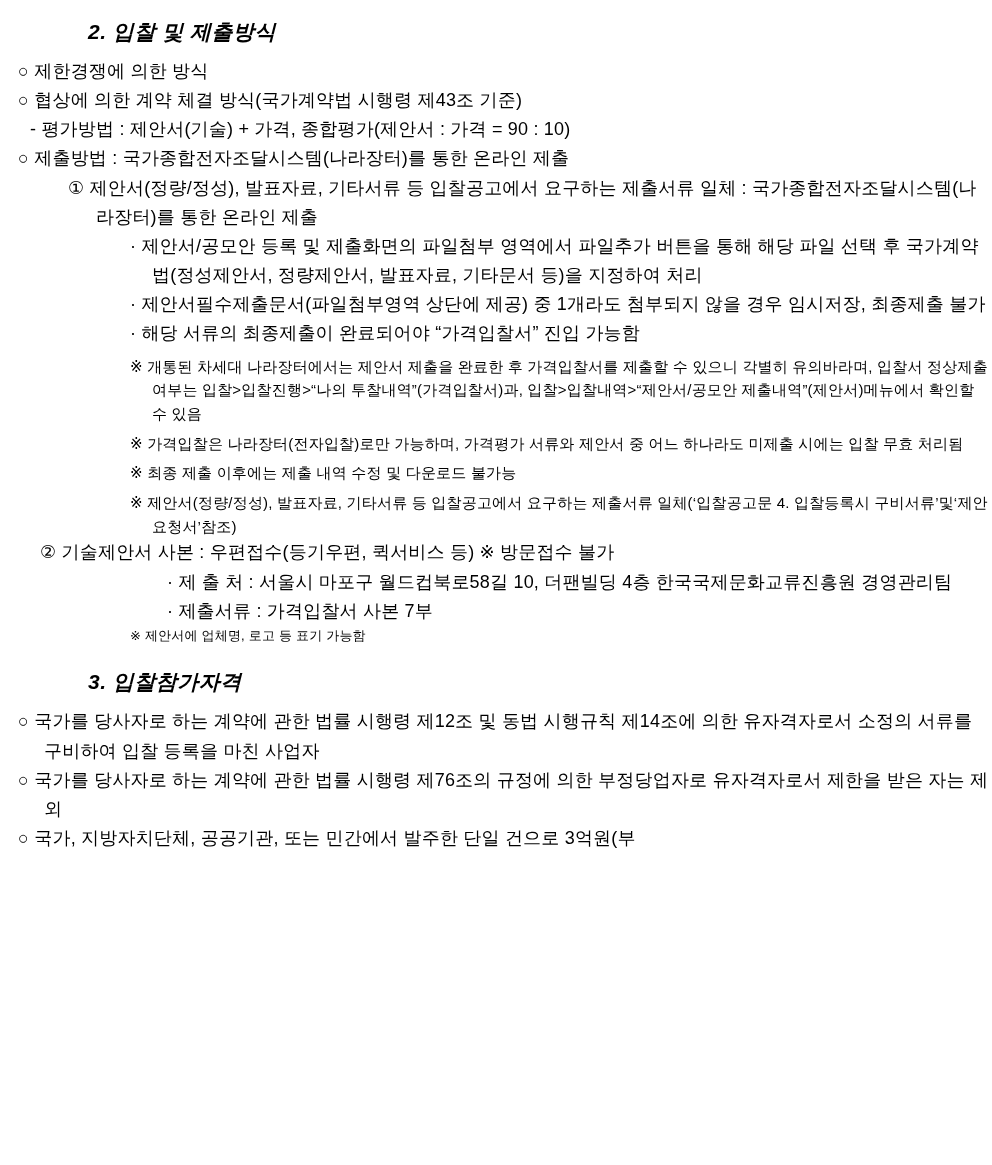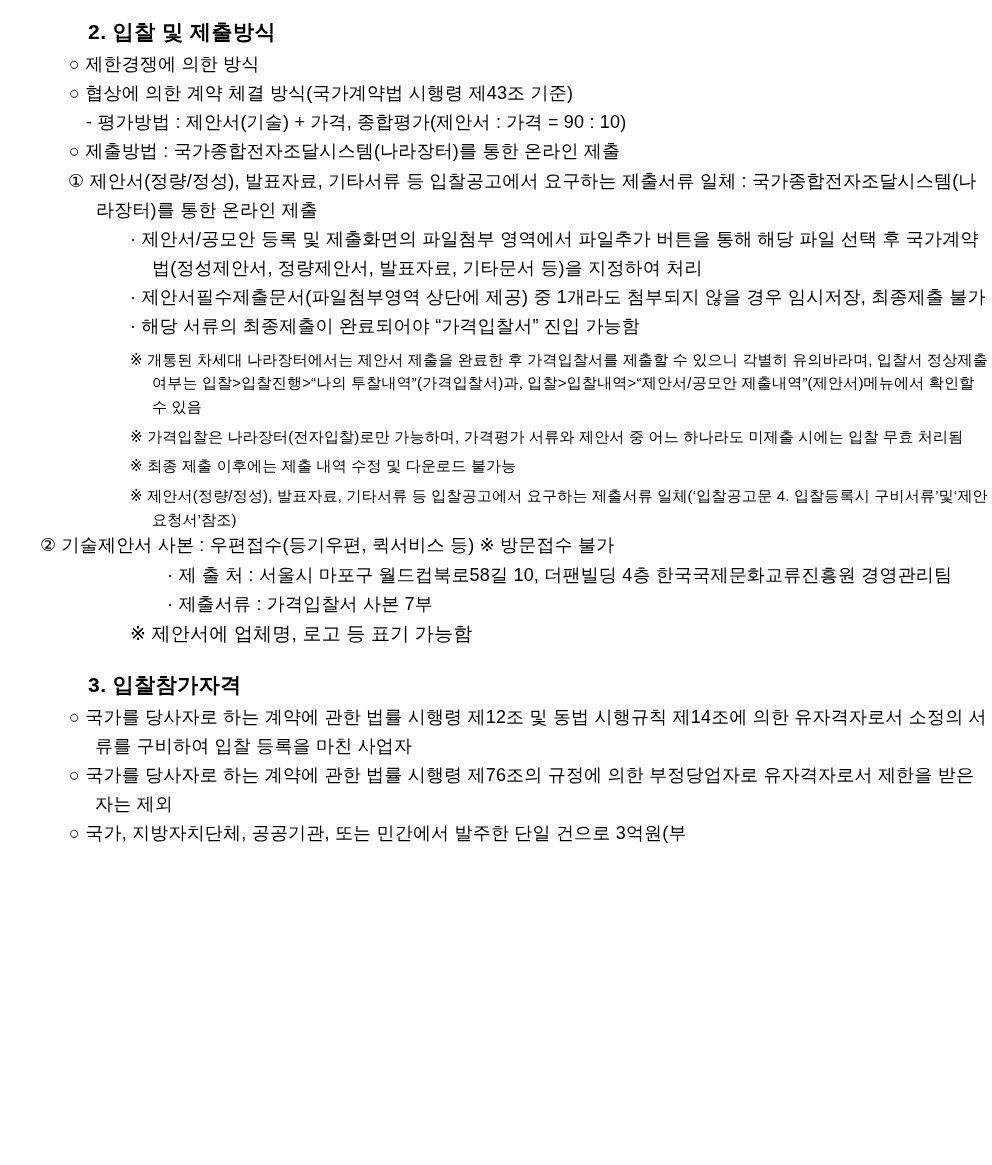--- a/index.html
+++ b/index.html
@@ -19,37 +19,38 @@
     width: 992px;
     height: 1165px;
     padding: 0;
     box-sizing: border-box;
   }
   .sec-title {
     font-size: 21px;
     font-weight: bold;
     letter-spacing: 0.5px;
     margin: 0;
-    padding: 0;
+    padding: 7px;
+    font-style: italic;
   }
   .sec-title.first { padding-top: 18px; padding-left: 88px; }
   .sec-title.second { padding-top: 22px; padding-left: 88px; }
 
   .line {
     font-size: 18px;
     line-height: 1.62;
     letter-spacing: 0.2px;
     white-space: pre-wrap;
   }
   .lvl-circle {        
-    padding-left: 95px;
+    padding-left: 44px;
     text-indent: -26px;
   }
   .lvl-dash {          
-    padding-left: 108px;
+    padding-left: 52px;
     text-indent: -22px;
   }
   .lvl-num {           
     padding-left: 96px;
     text-indent: -28px;
   }
   .lvl-dash2 {
     padding-left: 128px;
     text-indent: -22px;
   }
@@ -69,21 +70,21 @@
     text-indent: -28px;
   }
   .lvl-dot-sub {
     padding-left: 152px;
     text-indent: -22px;
     margin-left: 37px;
   }
   .lvl-note2 {
     padding-left: 152px;
     text-indent: -22px;
-    font-size: 19px;
+    font-size: 13px;
     line-height: 1.58;
   }
   .gap-s { height: 4px; }
 </style>
 </head>
 <body>
 
 <div class="page">
 
   <h2 class="sec-title first">2. 입찰 및 제출방식</h2>

